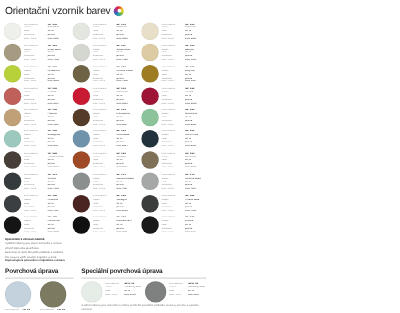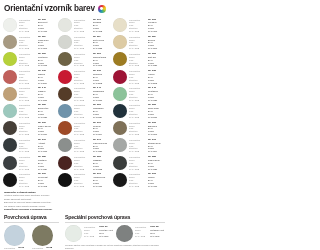--- a/index.html
+++ b/index.html
@@ -6,21 +6,21 @@
   body{
     width:169px;height:250px;background:#ffffff;
     font-family:"Liberation Sans", sans-serif;
     color:#231f20;overflow:hidden;
   }
   .page{width:169px;height:250px;position:relative;box-sizing:border-box;padding:4px 3px 0 3px;}
 
   
   .header{display:flex;align-items:center;gap:3px;margin:0 0 4px 1px;}
   .header h1{
-    font-size:8.2px;line-height:9px;font-weight:bold;margin:0;
+    font-size:8.2px;line-height:9px;font-weight:normal;margin:0;
     letter-spacing:-0.2px;white-space:nowrap;
   }
   .logo{
     width:8px;height:8px;border-radius:50%;flex:0 0 auto;position:relative;
     background:conic-gradient(#e42b2b,#f0a020,#e8d92a,#7ab648,#2aa9a0,#2e6fbb,#7a3fa0,#c0297a,#e42b2b);
   }
   .logo:after{
     content:"";position:absolute;left:2.6px;top:2.6px;width:2.8px;height:2.8px;
     border-radius:50%;background:#ffffff;
   }

